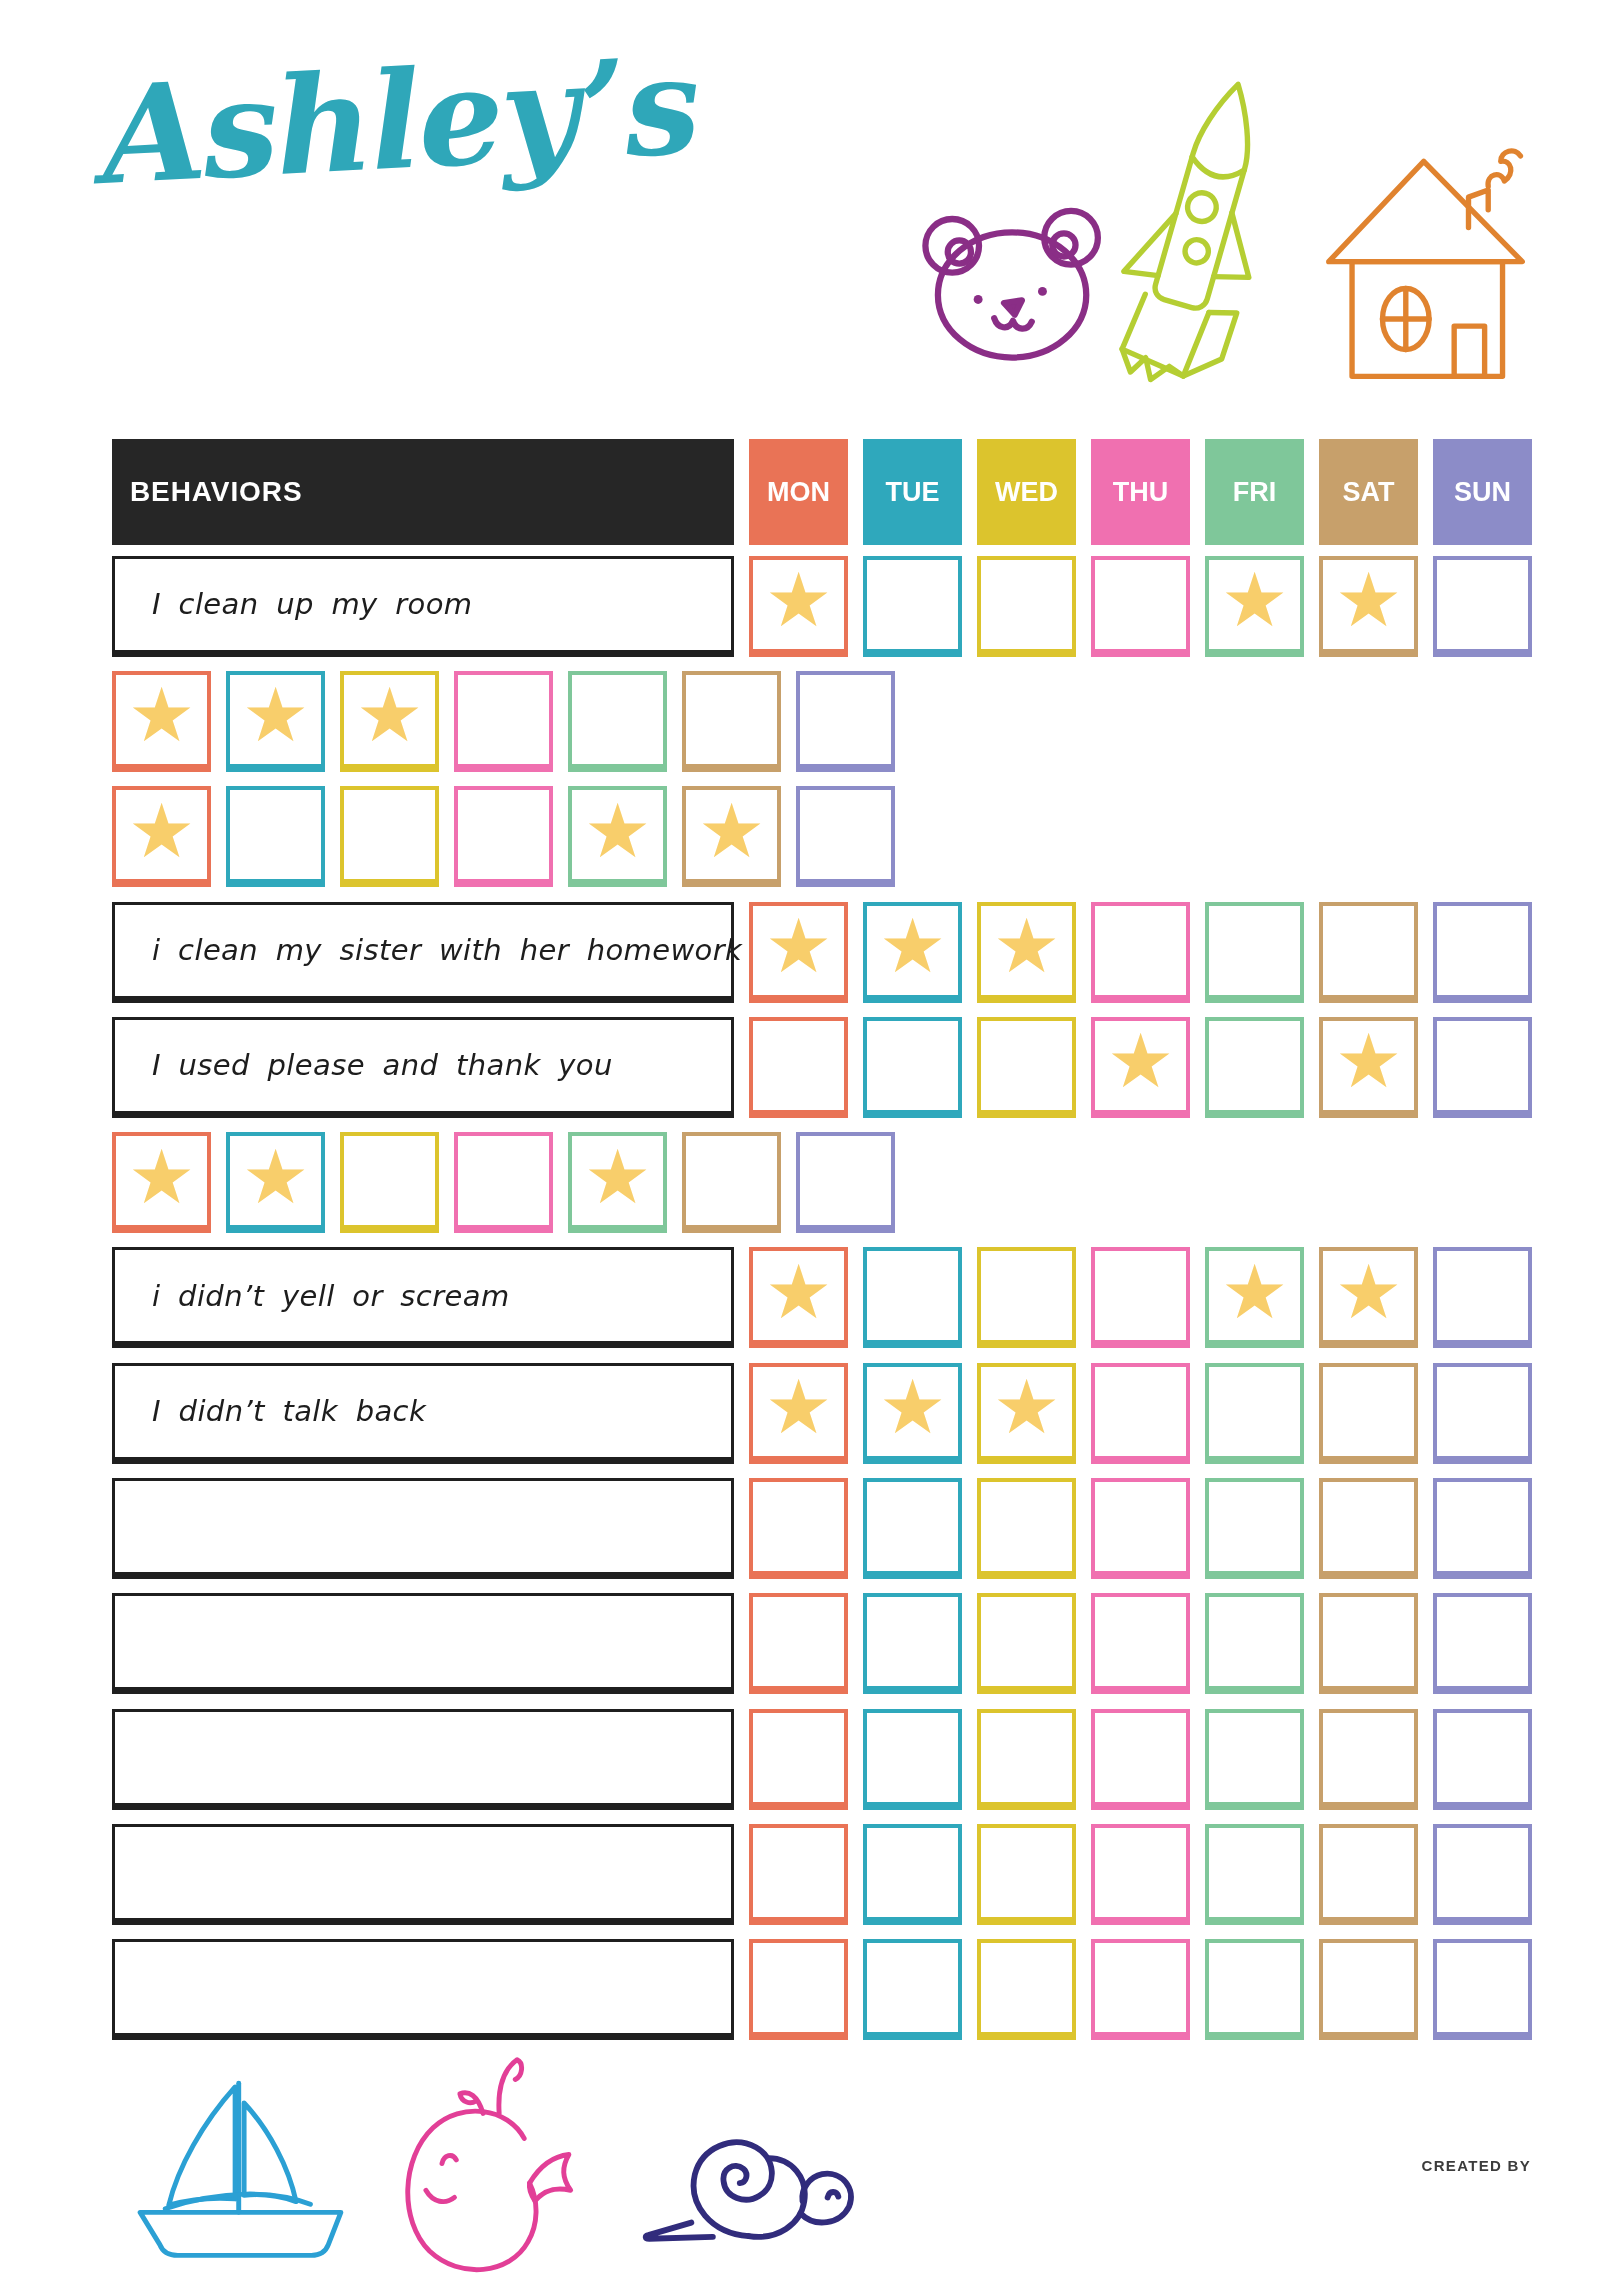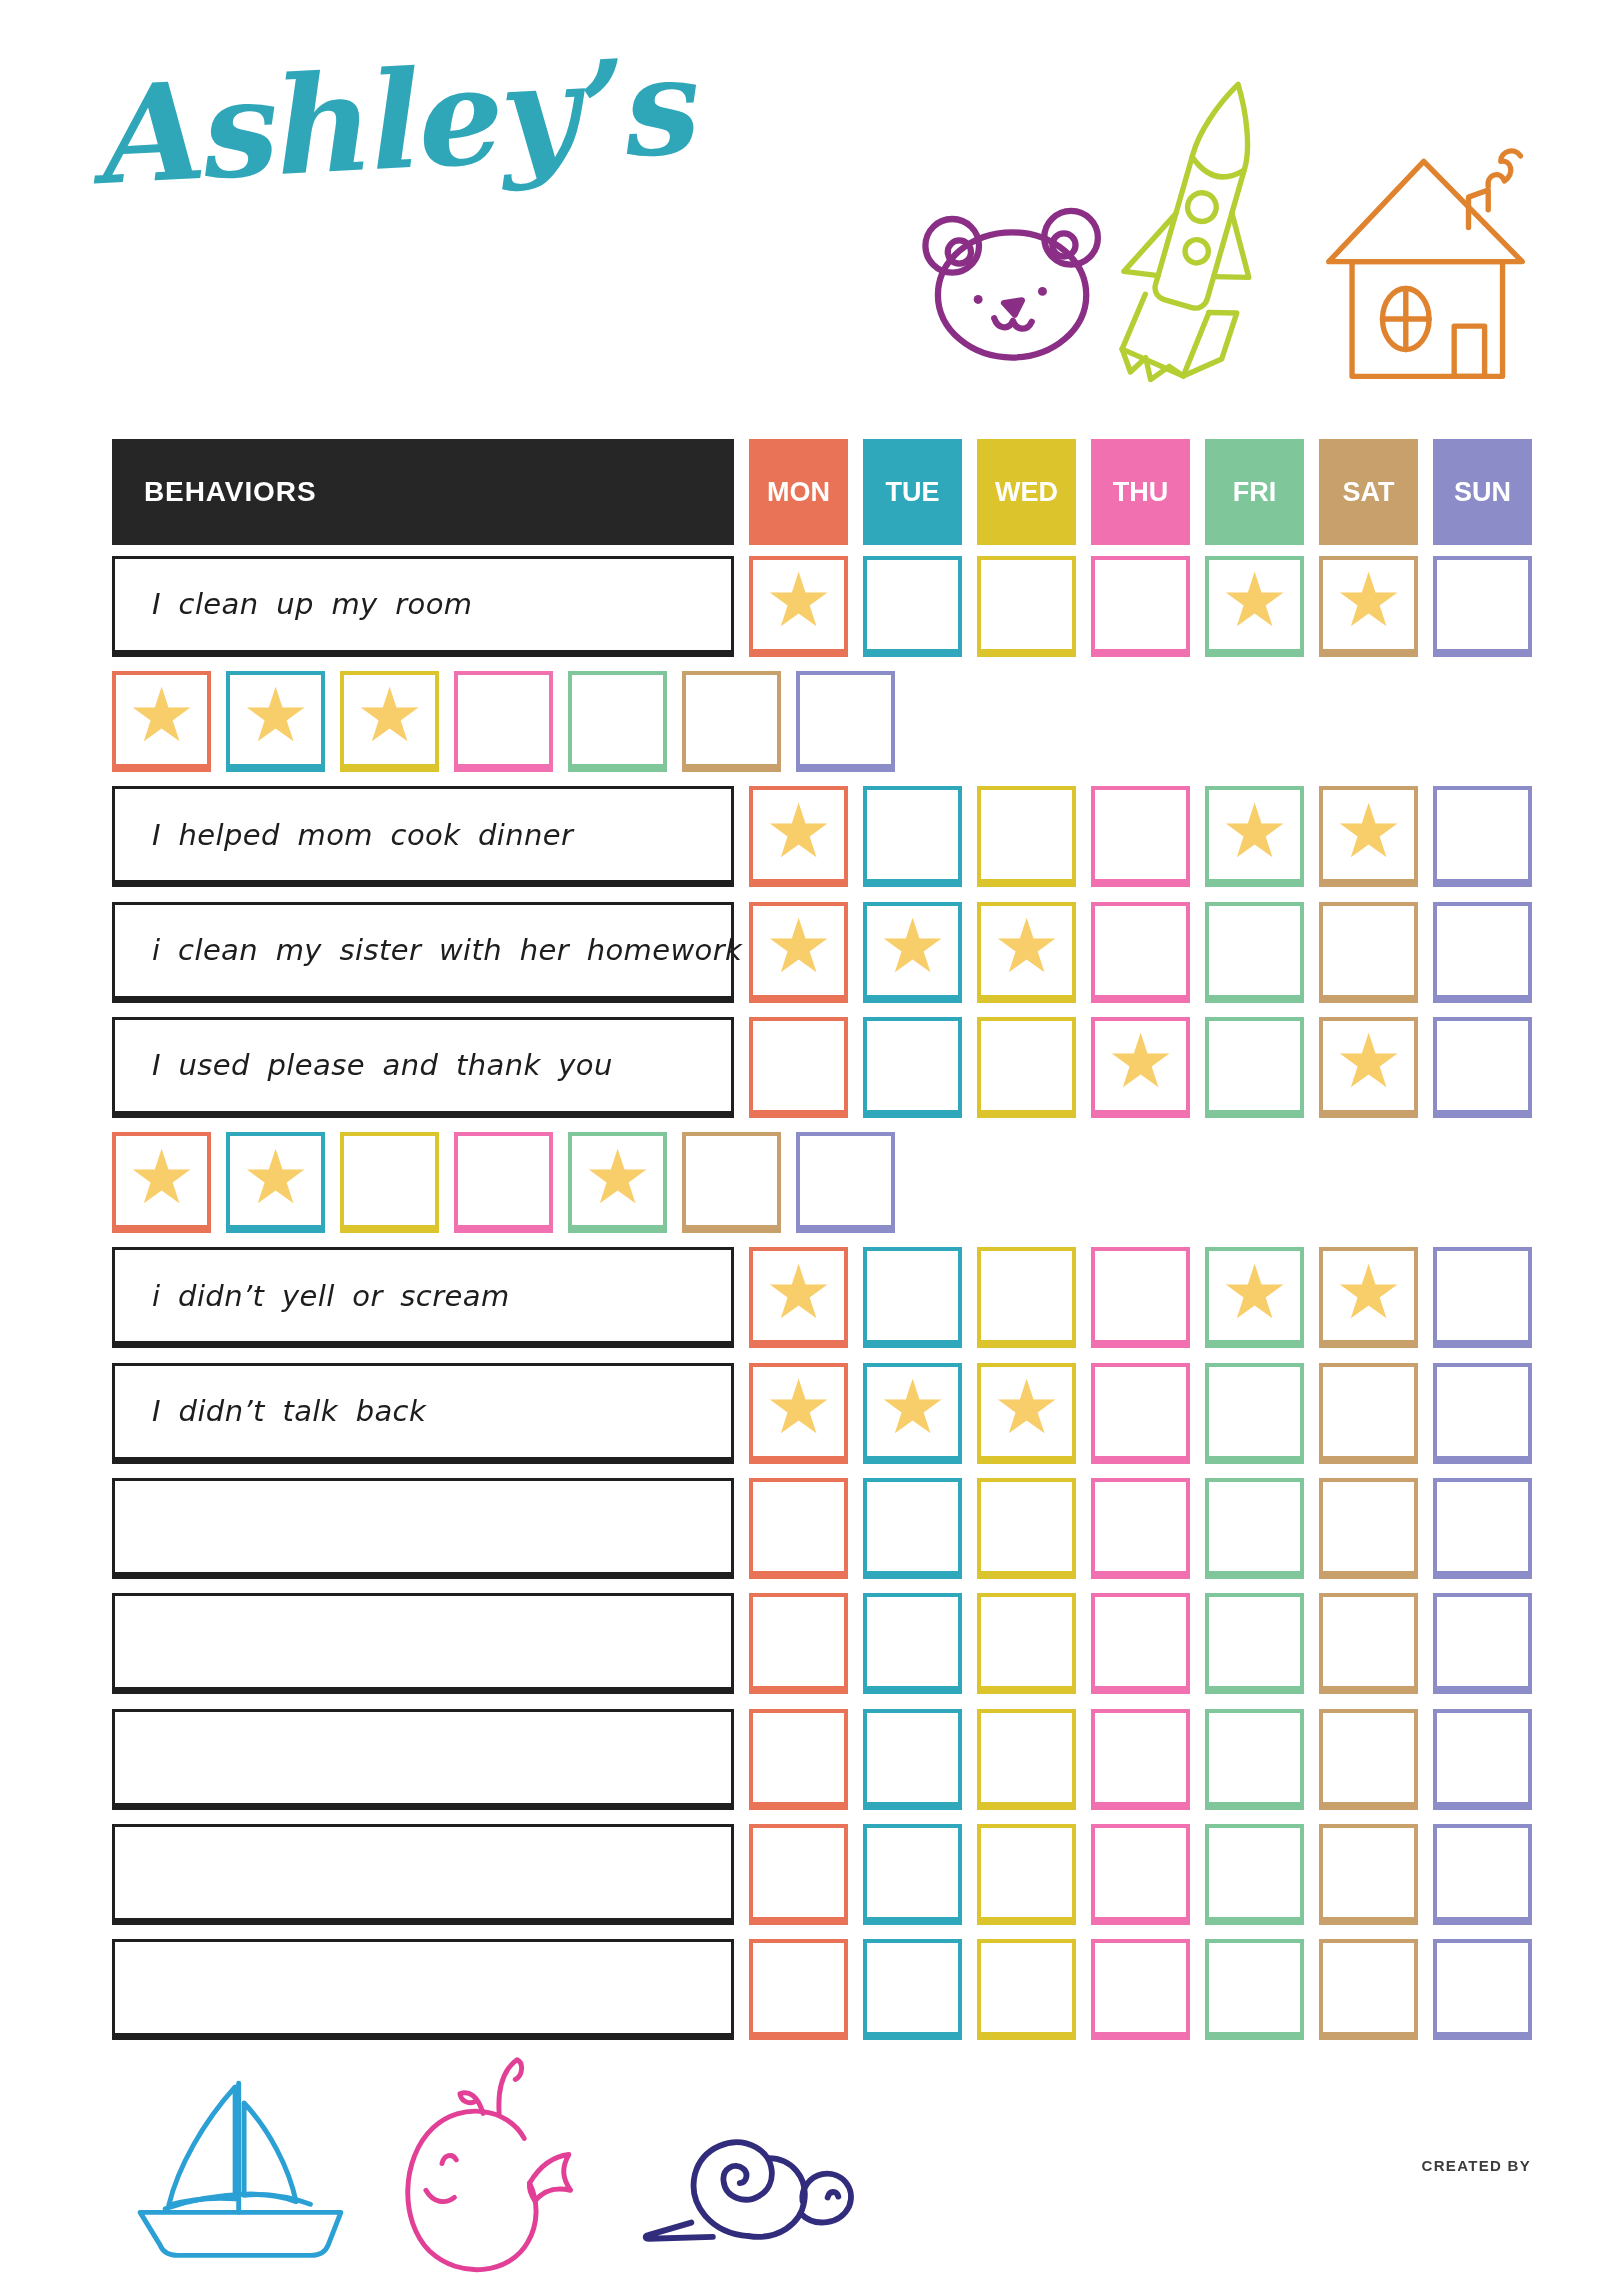--- a/index.html
+++ b/index.html
@@ -14,21 +14,21 @@
   .main-title{position:absolute;left:107px;top:262px;
     font-size:82px;font-weight:bold;color:#262626;letter-spacing:-0.9px;white-space:nowrap;}
 
   .doodle{position:absolute;}
   .doodle svg{display:block;}
 
   
   .chart{position:absolute;left:112px;top:439px;width:1418px;}
   .thead{display:flex;gap:15px;height:106px;margin-bottom:10.7px;}
   .behaviors-hcell{width:622px;flex:none;box-sizing:border-box;background:#262626;color:#ffffff;
-    display:flex;align-items:center;padding-left:32px;font-size:28px;font-weight:bold;letter-spacing:0.9px;}
+    display:flex;align-items:center;padding-left:18px;font-size:28px;font-weight:bold;letter-spacing:0.9px;}
   .day-hcell{width:99px;flex:none;display:flex;align-items:center;justify-content:center;
     color:#ffffff;font-size:27px;font-weight:bold;}
   .row{display:flex;gap:15px;height:101px;margin-bottom:14.3px;}
   .behavior-box{width:622px;flex:none;box-sizing:border-box;background:#ffffff;
     border:3.6px solid #1f1f1f;border-bottom-width:7.2px;
     display:flex;align-items:center;padding-left:37px;
     font-family:"DejaVu Sans", sans-serif;font-style:italic;font-size:29px;color:#1d1d1d;
     word-spacing:8px;letter-spacing:0.4px;white-space:nowrap;}
   .day-cell{width:99px;flex:none;box-sizing:border-box;background:#ffffff;
     border:4.5px solid;border-bottom-width:8px;
@@ -127,21 +127,20 @@
           </div>
           <div class="day-cell" style="border-color: rgb(220, 196, 45);">
             <span class="star" style="color: rgb(248, 206, 107);">★</span>
           </div>
           <div class="day-cell" style="border-color: rgb(240, 112, 176);"></div>
           <div class="day-cell" style="border-color: rgb(127, 199, 154);"></div>
           <div class="day-cell" style="border-color: rgb(199, 160, 107);"></div>
           <div class="day-cell" style="border-color: rgb(140, 140, 200);"></div>
         </div>
         <div class="row">
-          <div class="behavior-box">I helped mom cook dinner</div>
           <div class="day-cell" style="border-color: rgb(233, 115, 86);">
             <span class="star" style="color: rgb(248, 206, 107);">★</span>
           </div>
           <div class="day-cell" style="border-color: rgb(47, 168, 188);"></div>
           <div class="day-cell" style="border-color: rgb(220, 196, 45);"></div>
           <div class="day-cell" style="border-color: rgb(240, 112, 176);"></div>
           <div class="day-cell" style="border-color: rgb(127, 199, 154);">
             <span class="star" style="color: rgb(248, 206, 107);">★</span>
           </div>
           <div class="day-cell" style="border-color: rgb(199, 160, 107);">

